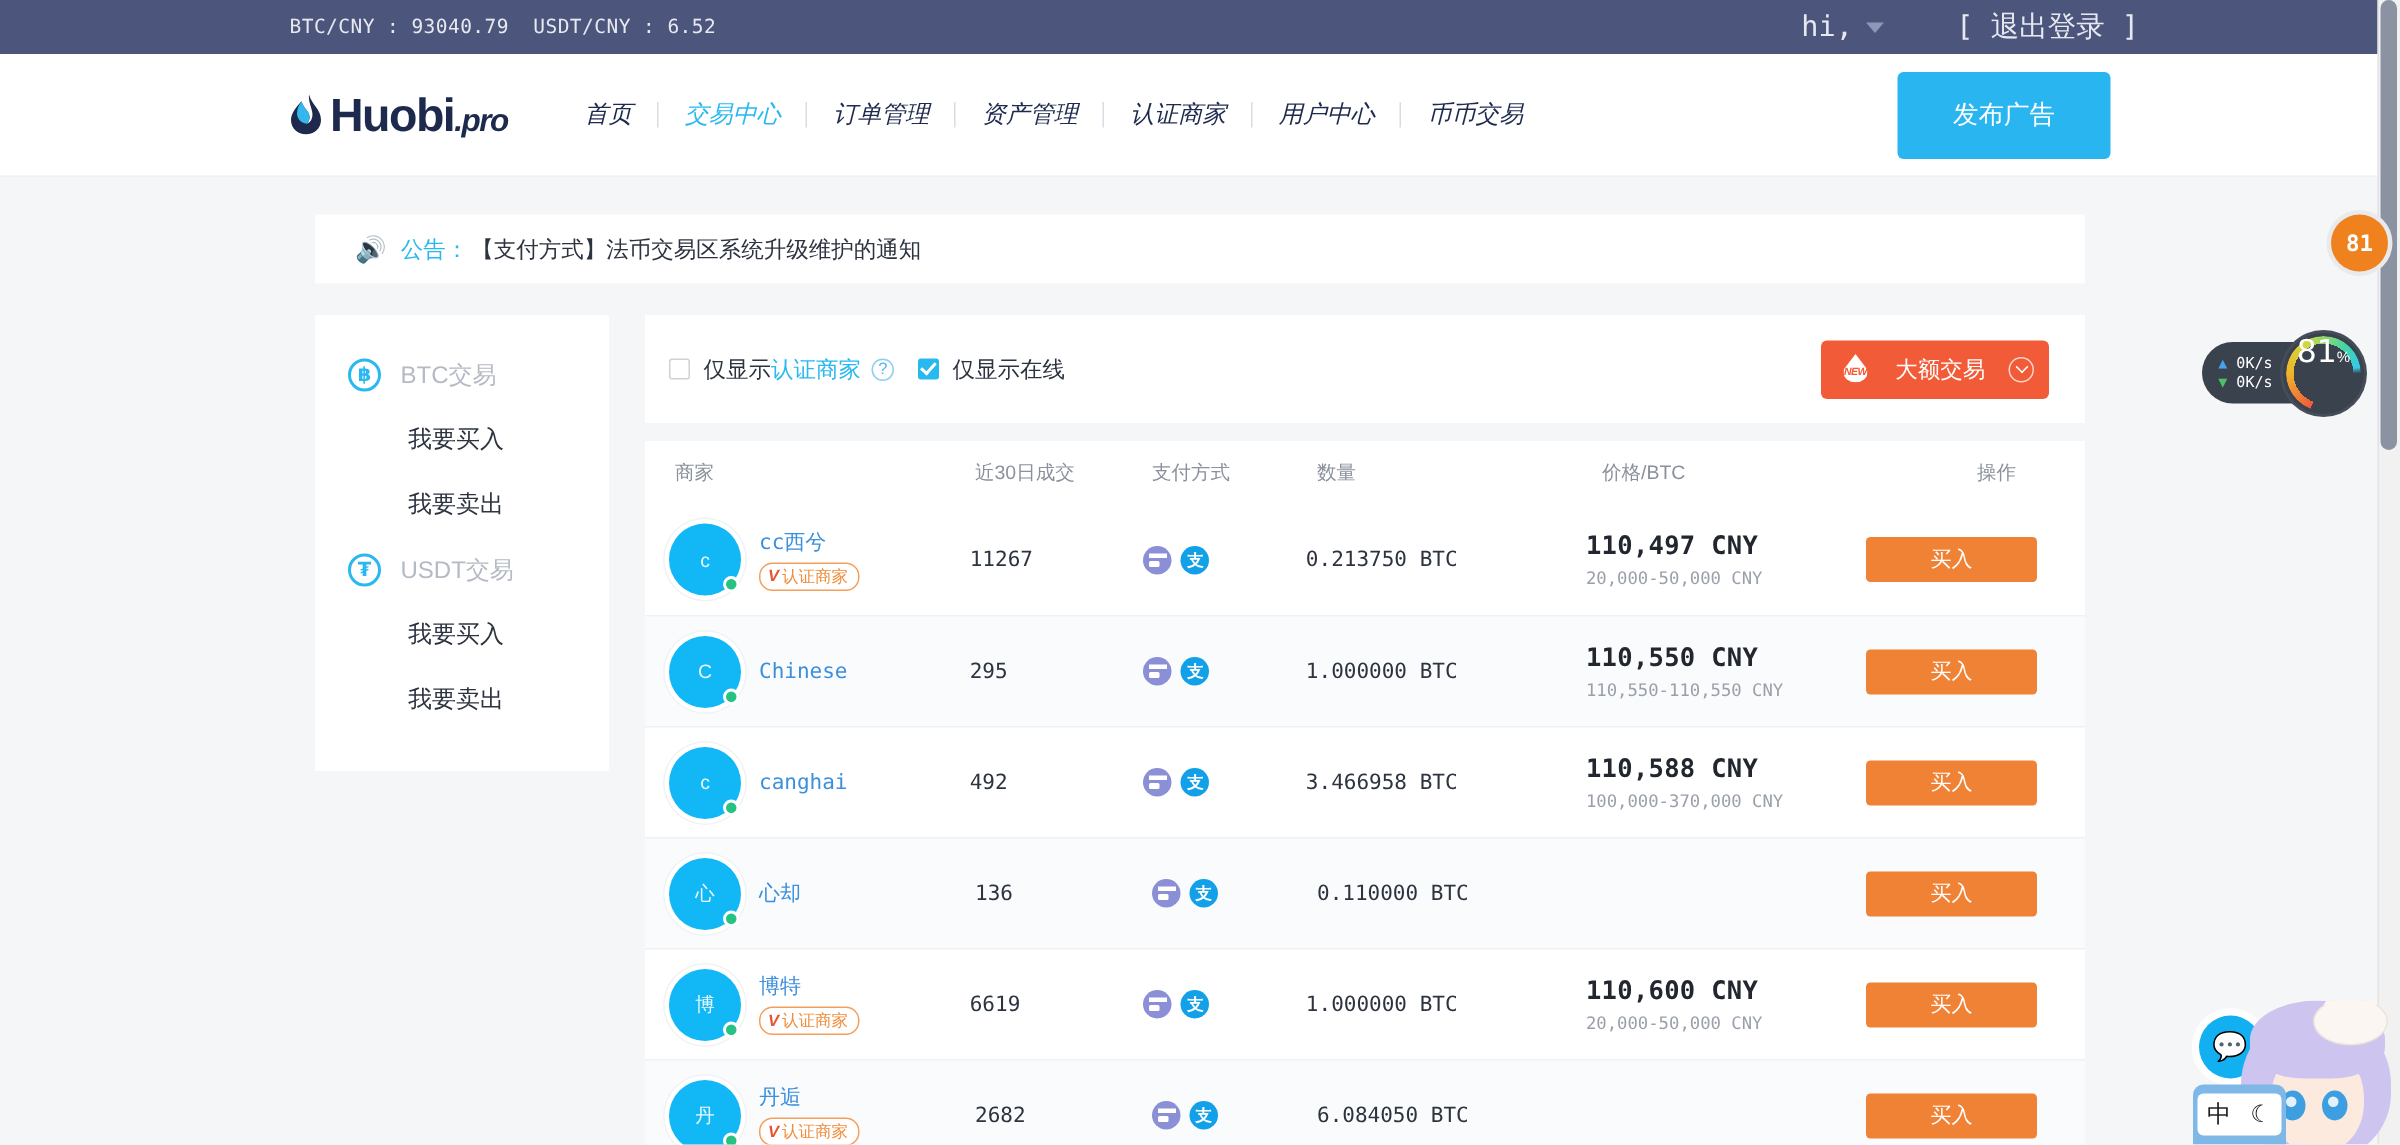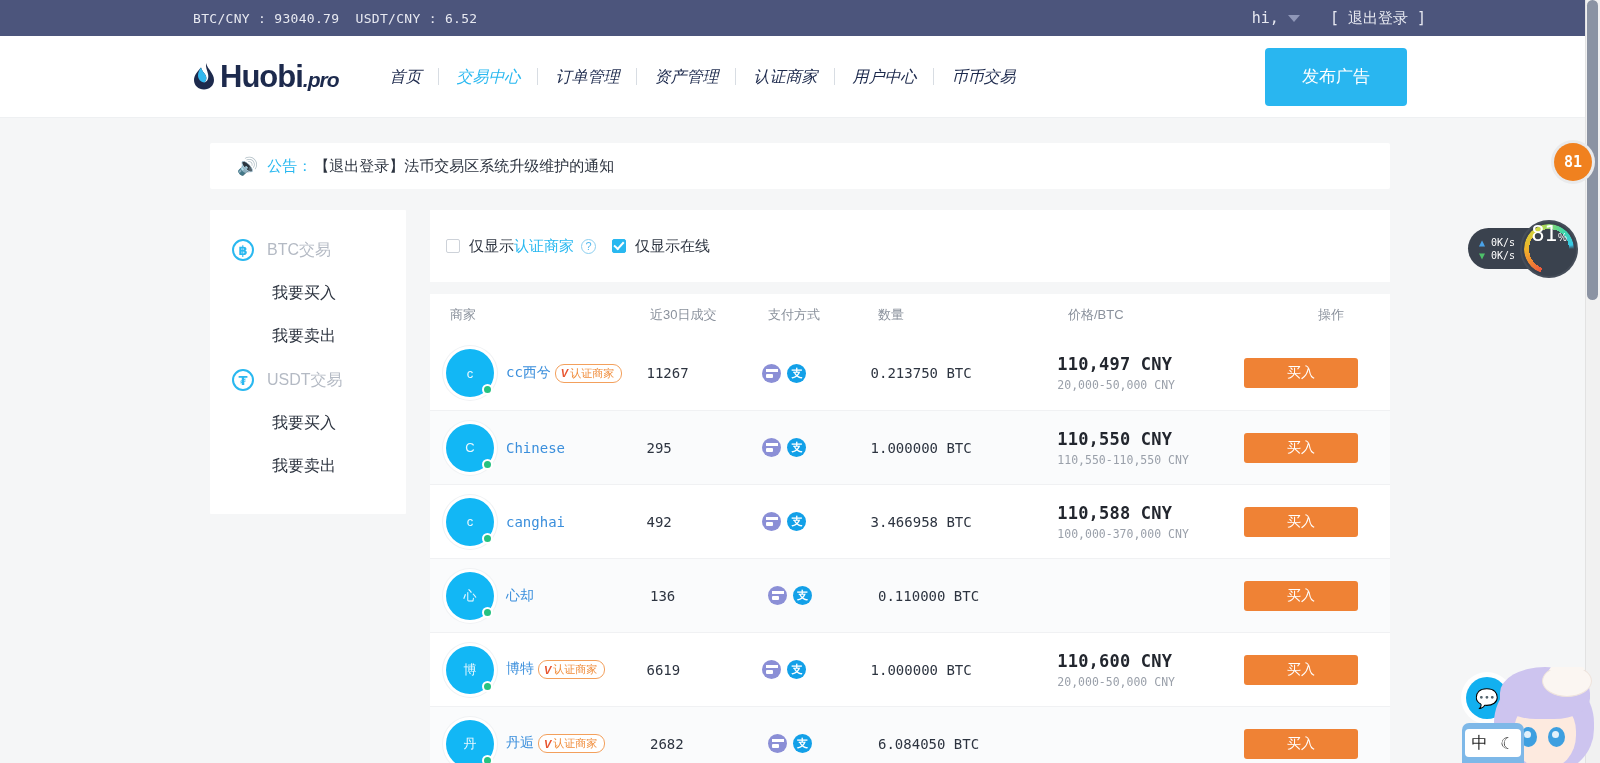--- a/index.html
+++ b/index.html
@@ -13,29 +13,29 @@
 
   
   .topbar {
     height: 36px; background: #4c557c; color: #e7e9f1;
     display: flex; align-items: center;
     font-family: "DejaVu Sans Mono", monospace;
     font-size: 13px;
     position: relative;
   }
   .topbar .ticker { margin-left: 193px; letter-spacing: .3px; white-space: pre; }
-  .topbar .right { position: absolute; right: 174px; display: flex; align-items: center; gap: 30px; font-size: 15px;}
+  .topbar .right { position: absolute; right: 174px; display: flex; align-items: center; gap: 30px; font-size: 19px;}
   .hi-wrap { display: flex; align-items: center; gap: 9px; cursor: pointer; }
   .caret-down {
     width: 0; height: 0;
     border-left: 6px solid transparent;
     border-right: 6px solid transparent;
     border-top: 7px solid #8f97b8;
   }
-  .logout { white-space: pre; cursor: pointer; }
+  .logout { white-space: pre; cursor: pointer; margin-left: 18px; }
 
   
   .header {
     height: 82px; background: #ffffff;
     display: flex; align-items: center;
     border-bottom: 1px solid #eef0f2;
     position: relative;
   }
   .logo { margin-left: 193px; display: flex; align-items: center; }
   .logo-drop { width: 22px; height: 27px; margin-right: 5px; position: relative; }
@@ -186,21 +186,21 @@
     background: #12b7f5; color: #e8f8ff;
     display: flex; align-items: center; justify-content: center;
     font-size: 13px;
     box-shadow: 0 0 0 3px #fff, 0 0 0 4px #f0f2f4;
   }
   .online-dot {
     position: absolute; right: 1px; bottom: 2px;
     width: 11px; height: 11px; border-radius: 50%;
     background: #26c281; border: 2px solid #fff;
   }
-  .m-info { display: flex; flex-direction: row; gap: 4px; }
+  .m-info { display: flex; flex-direction: column; gap: 4px; }
   .m-name { font-size: 14px; color: #3b8fdc; cursor: pointer;
             font-family: "DejaVu Sans Mono", monospace; }
   .badge {
     display: inline-flex; align-items: center; gap: 2px;
     border: 1px solid #f3a05c; border-radius: 9px;
     color: #f08c3a; font-size: 11px; padding: 1px 7px 1px 5px;
     width: fit-content; background: #fff;
   }
   .badge .v { font-weight: bold; font-style: italic; color: #e8542f; font-size: 11px; }
 
@@ -376,21 +376,21 @@
     <div class="nav-item">币币交易</div>
   </div>
 
   <button class="publish-btn">发布广告</button>
 </div>
 
 <div class="wrap">
   <div class="notice">
     <span class="horn">🔊</span>
     <span class="label">公告：</span>
-    <span class="text">【退出登录】法币交易区系统升级维护的通知</span>
+    <span class="text">【支付方式】法币交易区系统升级维护的通知</span>
   </div>
 
   <div class="main">
 
     <div class="sidebar">
       <div class="side-group-title">
         <span class="coin-ico">฿</span>
         <span>BTC交易</span>
       </div>
       <div class="side-link">我要买入</div>
@@ -410,20 +410,28 @@
         <div class="chk-row">
           <div class="chk">
             <span class="box"></span>
             <span class="chk-label"><span>仅显示</span><span class="hl">认证商家</span></span>
             <span class="q-mark">?</span>
           </div>
           <div class="chk">
             <span class="box on"></span>
             <span class="chk-label">仅显示在线</span>
           </div>
+        </div>
+        <div class="big-trade">
+          <span class="new-drop">
+            <span class="dropshape"></span>
+            <span class="newtxt">NEW</span>
+          </span>
+          <span class="bt-label">大额交易</span>
+          <span class="circ-chev"></span>
         </div>
       </div>
 
       <div class="table">
         <div class="thead">
           <div class="c-merchant">商家</div>
           <div class="c-vol">近30日成交</div>
           <div class="c-pay">支付方式</div>
           <div class="c-amt">数量</div>
           <div class="c-price">价格/BTC</div>

